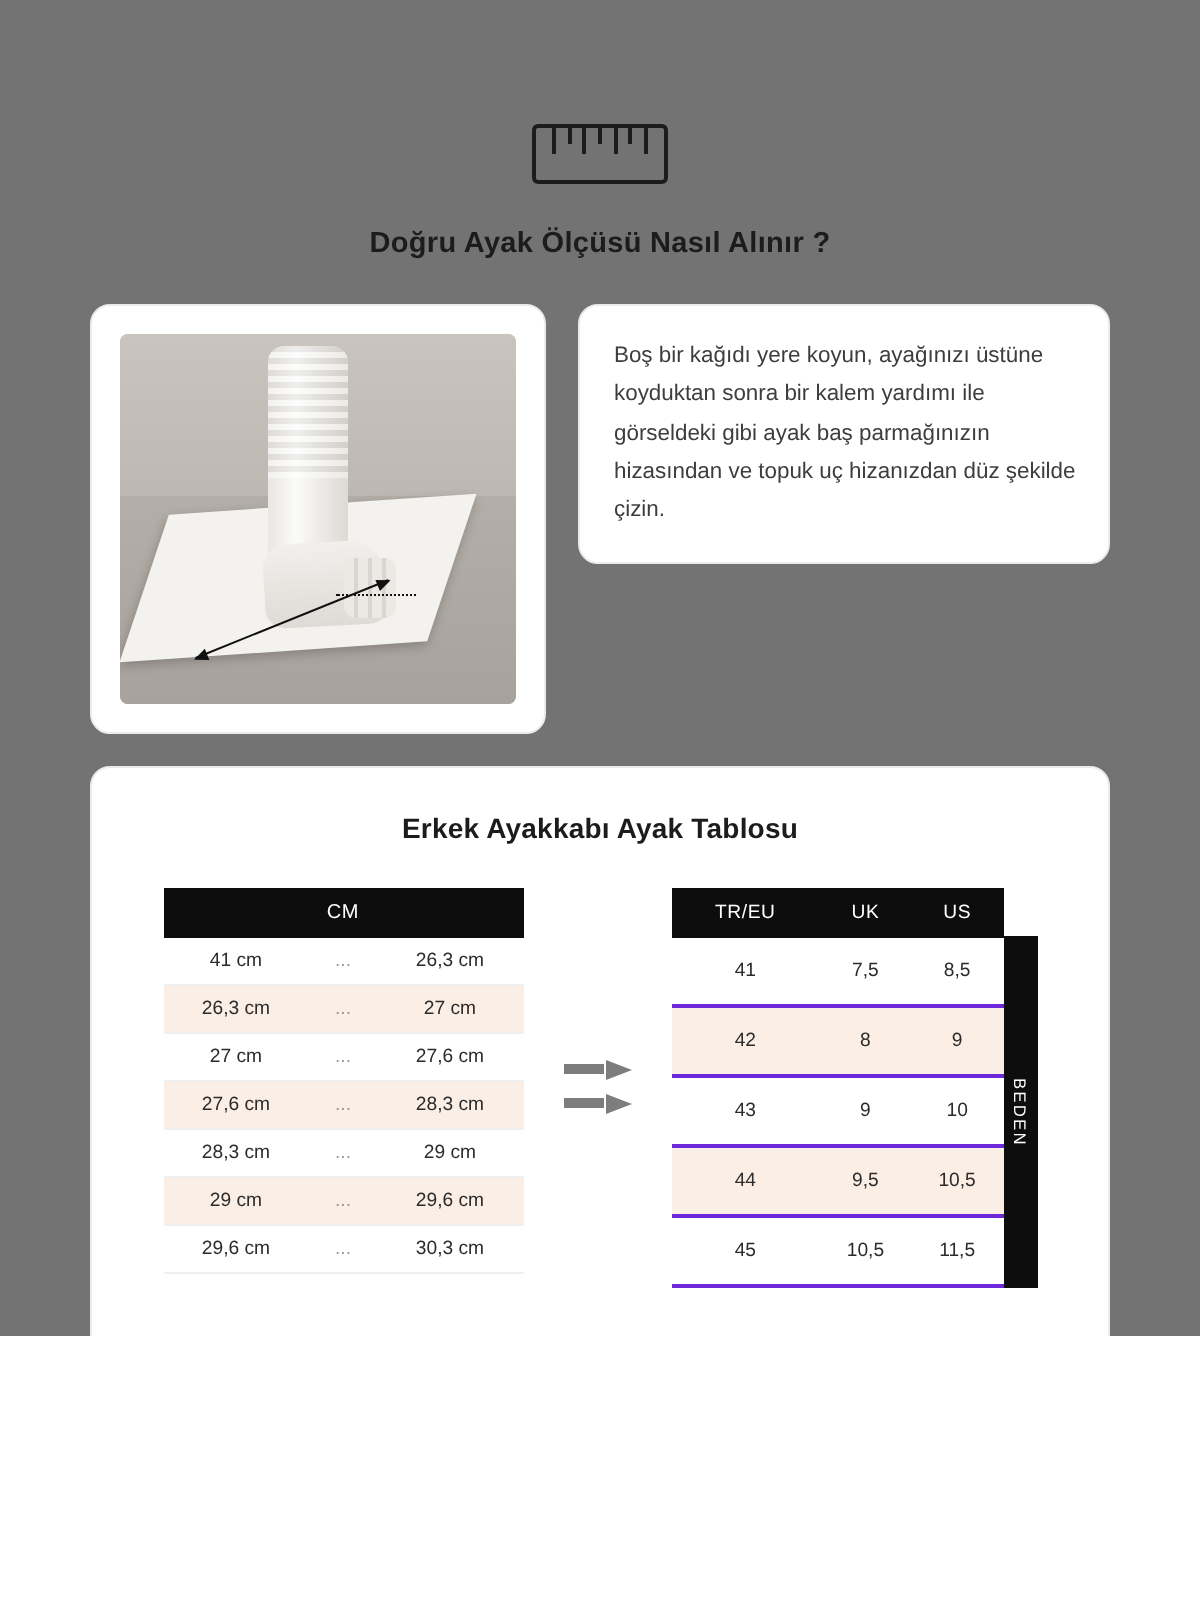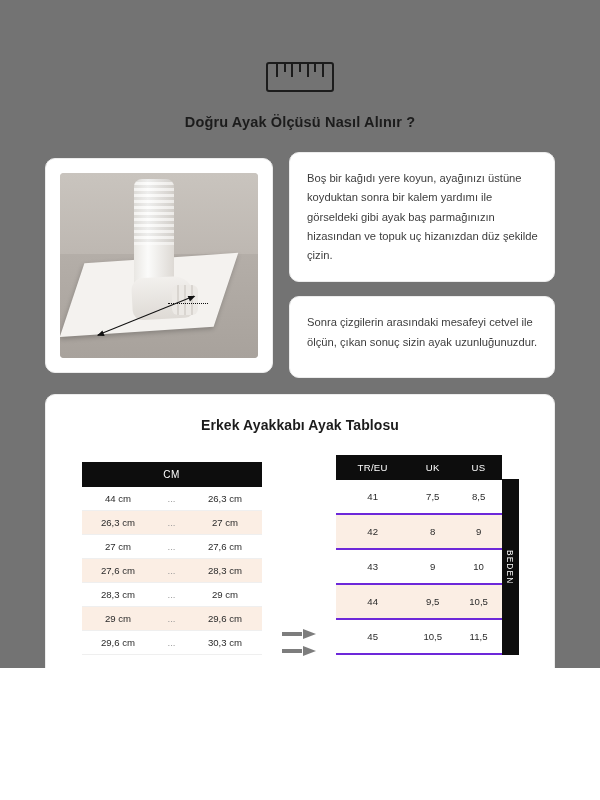--- a/index.html
+++ b/index.html
@@ -52,21 +52,21 @@
     font-weight: bold;
     letter-spacing: .15px;
     color: #1c1c1c;
   }
 
   
   .top-row {
     margin: 22px 45px 0 45px;
     display: flex;
     gap: 16px;
-    align-items: center;
+    align-items: flex-start;
   }
   .card {
     border: 1px solid #ececec;
     border-radius: 10px;
     background: #fff;
   }
   .photo-card {
     width: 228px;
     padding: 14px;
     display: flex;
@@ -175,21 +175,21 @@
     text-align: center;
     font-size: 14px;
     font-weight: bold;
     color: #1c1c1c;
     letter-spacing: .1px;
   }
   .tables-wrap {
     margin-top: 22px;
     display: flex;
     justify-content: center;
-    align-items: flex-end;
+    align-items: flex-start;
     gap: 0;
   }
   table { border-collapse: collapse; }
 
   .cm-table { width: 180px; }
   .cm-table thead th {
     background: #0d0d0d;
     color: #ffffff;
     font-size: 10px;
     font-weight: normal;
@@ -296,38 +296,37 @@
         <div class="sock-ribs"></div>
         <div class="foot"></div>
         <div class="toes"></div>
         <div class="arrow-line"></div>
         <div class="dot-line"></div>
       </div>
     </div>
 
     <div class="text-col">
       <div class="card text-card first">Boş bir kağıdı yere koyun, ayağınızı üstüne koyduktan sonra bir kalem yardımı ile görseldeki gibi ayak baş parmağınızın hizasından ve topuk uç hizanızdan düz şekilde çizin.</div>
-      <div class="card text-card second">Sonra çizgilerin arasındaki mesafeyi cetvel ile ölçün, çıkan sonuç sizin ayak uzunluğunuzdur.</div>
     </div>
   </div>
 
   <div class="table-card">
     <div class="table-title">Erkek Ayakkabı Ayak Tablosu</div>
 
     <div class="tables-wrap">
 
       <table class="cm-table">
         <thead>
           <tr>
               <th colspan="3">CM</th>
             </tr>
         </thead>
         <tbody>
           <tr>
-            <td>44 cm</td>
+            <td>41 cm</td>
             <td class="mid">...</td>
             <td>26,3 cm</td>
           </tr>
           <tr class="alt">
             <td>26,3 cm</td>
             <td class="mid">...</td>
             <td>27 cm</td>
           </tr>
           <tr>
             <td>27 cm</td>

